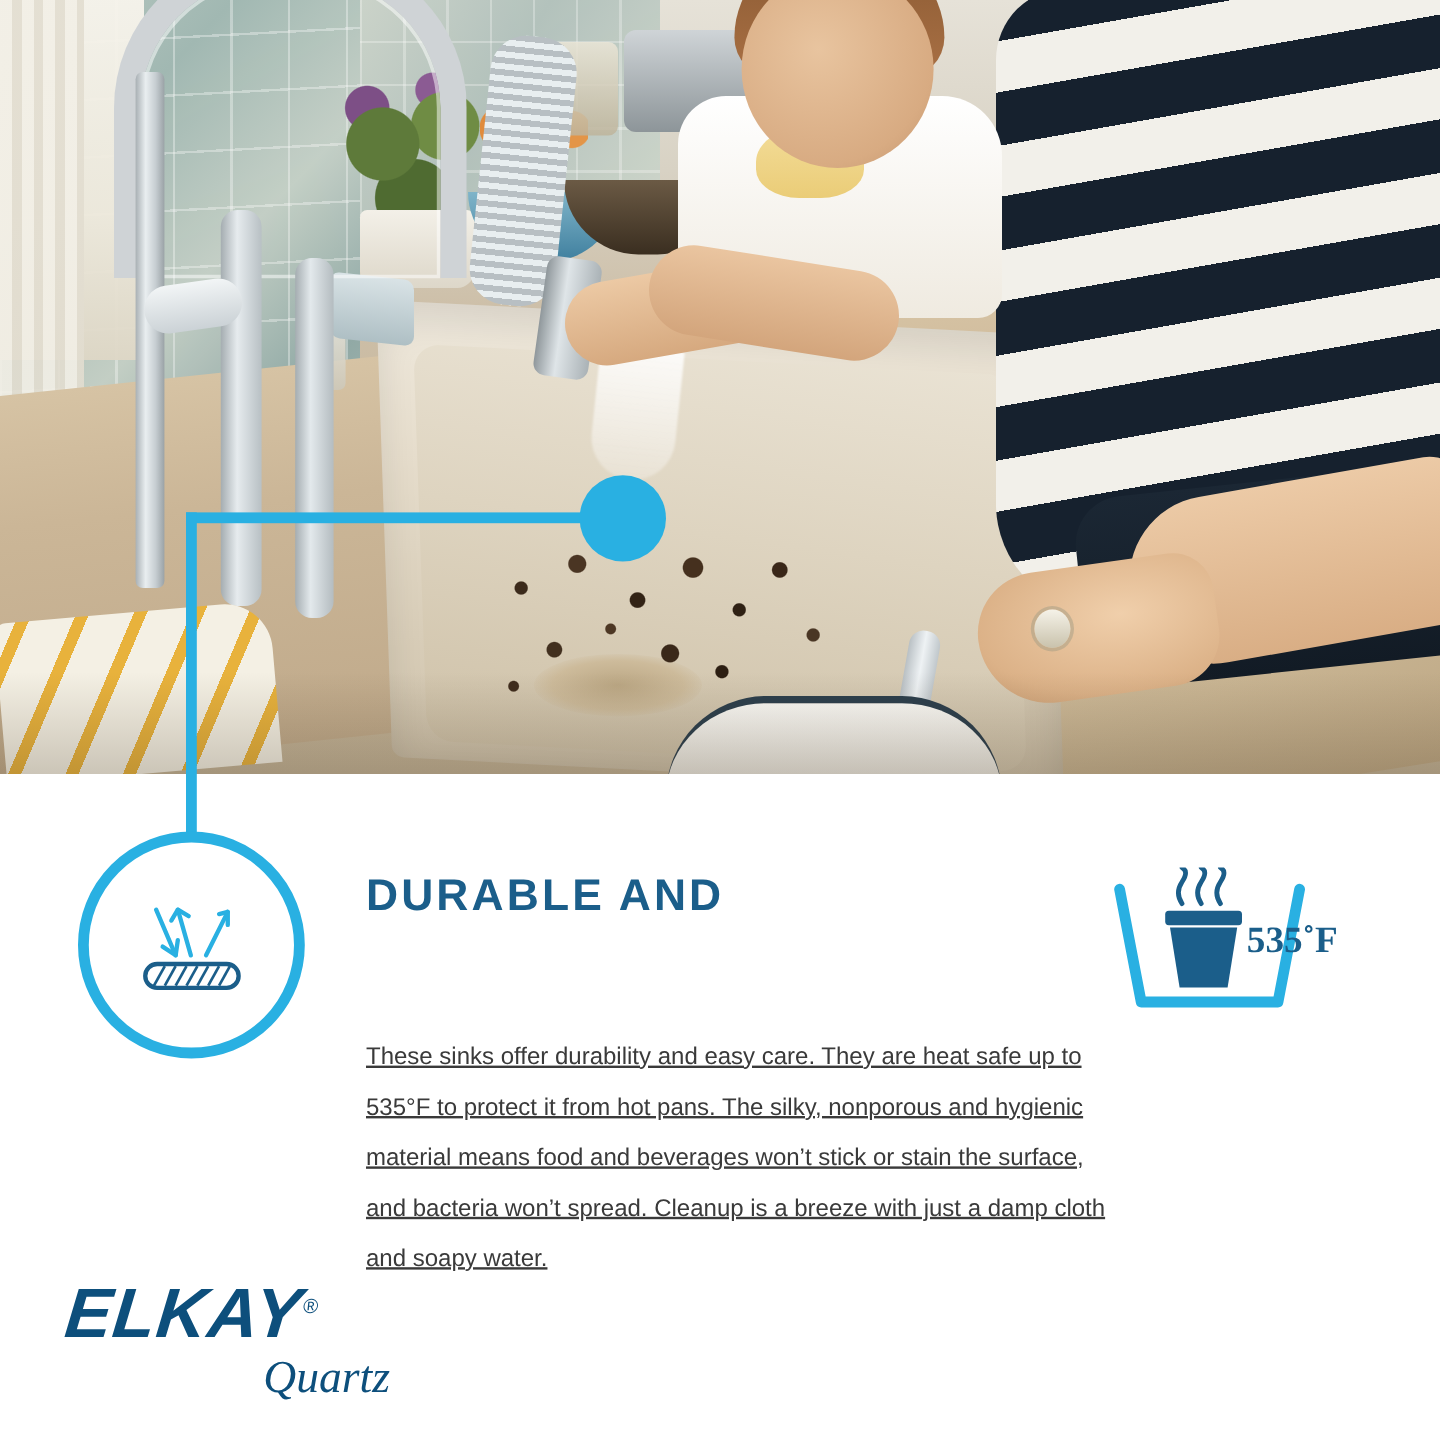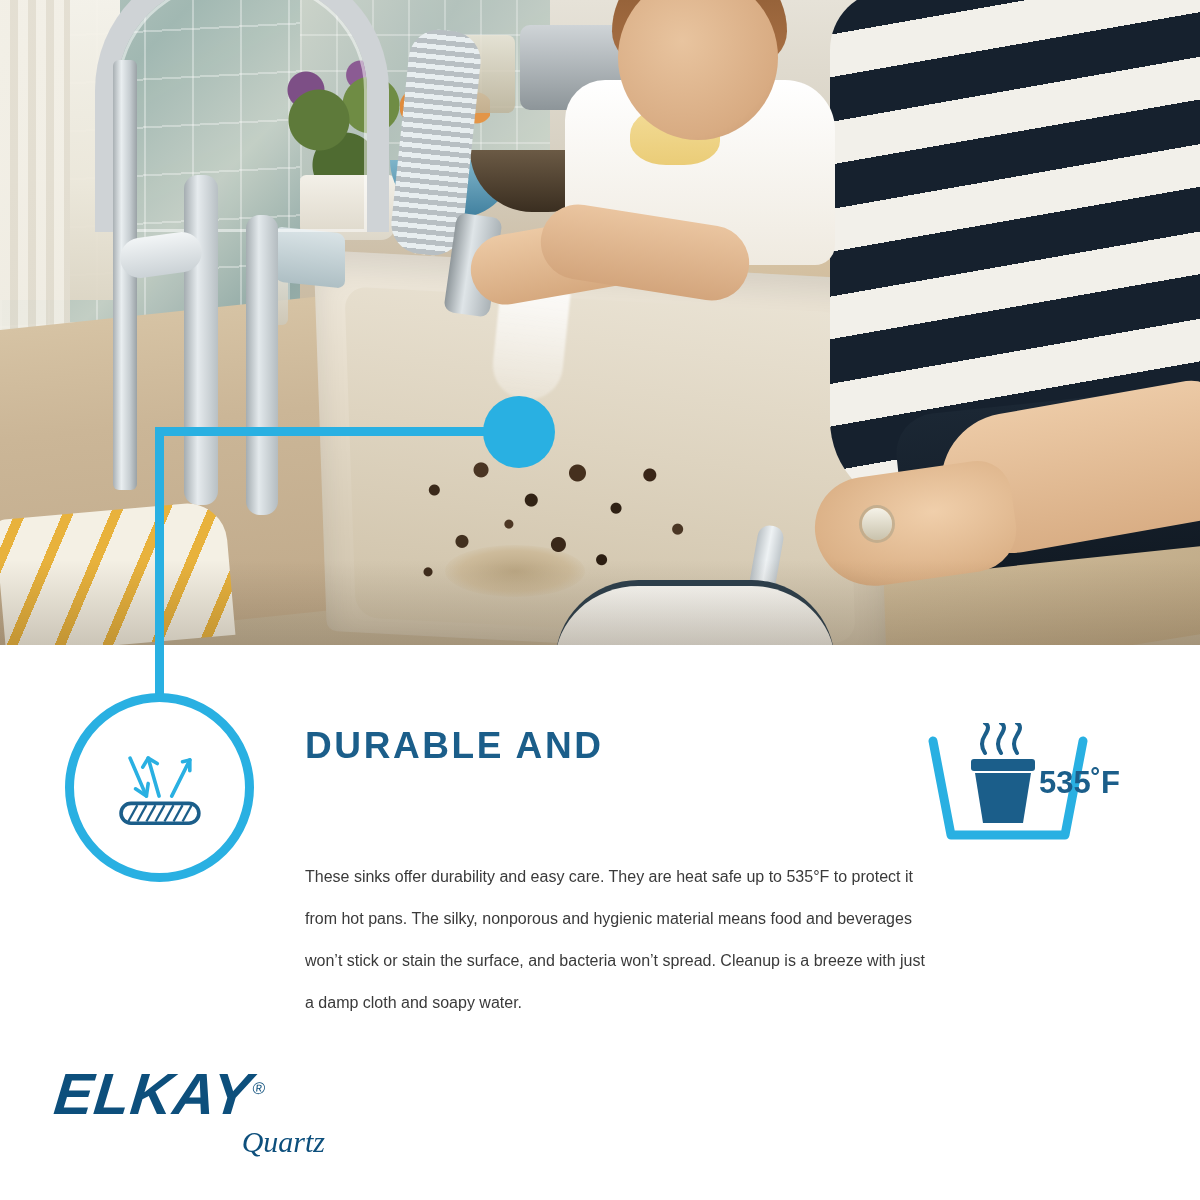--- a/index.html
+++ b/index.html
@@ -373,23 +373,24 @@
     letter-spacing: 2.6px;
     line-height: 46px;
   }
   .headline .l2 { display: block; }
   .body-copy {
     position: absolute;
     left: 305px;
     top: 195px;
     width: 625px;
     color: #3a3a3a;
-    font-size: 16px;
+    font-size: 20px;
     line-height: 42px;
     font-family: "Liberation Sans", sans-serif;
+    text-decoration: underline;
   }
 
   
   .badge {
     position: absolute;
     left: 915px;
     top: 78px;
     width: 240px;
     text-align: center;
   }
@@ -425,21 +426,21 @@
     transform: skewX(-6deg);
   }
   .logo-reg {
     font-size: 17px;
     vertical-align: super;
     font-style: normal;
     font-weight: normal;
   }
   .logo-sub {
     color: #0d4f7c;
-    font-size: 30px;
+    font-size: 38px;
     font-style: italic;
     text-align: right;
     width: 270px;
     margin-top: 2px;
     font-family: "Liberation Serif", serif;
   }
 </style>
 </head>
 <body>
 
@@ -536,21 +537,21 @@
 
           <g stroke="#1b5e8a" stroke-width="4" fill="none" stroke-linecap="round">
             <path d="M70 30 q-6 -9 0 -18 q6 -9 0 -12"></path>
             <path d="M86 30 q-6 -9 0 -18 q6 -9 0 -12"></path>
             <path d="M102 30 q-6 -9 0 -18 q6 -9 0 -12"></path>
           </g>
 
           <rect x="56" y="36" width="64" height="12" rx="3" fill="#1b5e8a"></rect>
           <path d="M60 50 L68 100 L108 100 L116 50 Z" fill="#1b5e8a"></path>
         </svg>
-        <div style="position:absolute; left:124px; top:42px; color:#1b5e8a; font-size:31px; font-weight:600; font-family:Liberation Sans, sans-serif;">535˚F</div>
+        <div style="position:absolute; left:124px; top:42px; color:#1b5e8a; font-size:31px; font-weight:600; font-family:Liberation Serif, serif;">535˚F</div>
       </div>
     </div>
   </div>
 
   <div class="logo">
     <div class="logo-word"><span>ELKAY</span><span class="logo-reg">®</span></div>
     <div class="logo-sub">Quartz</div>
   </div>
 
 </div>

